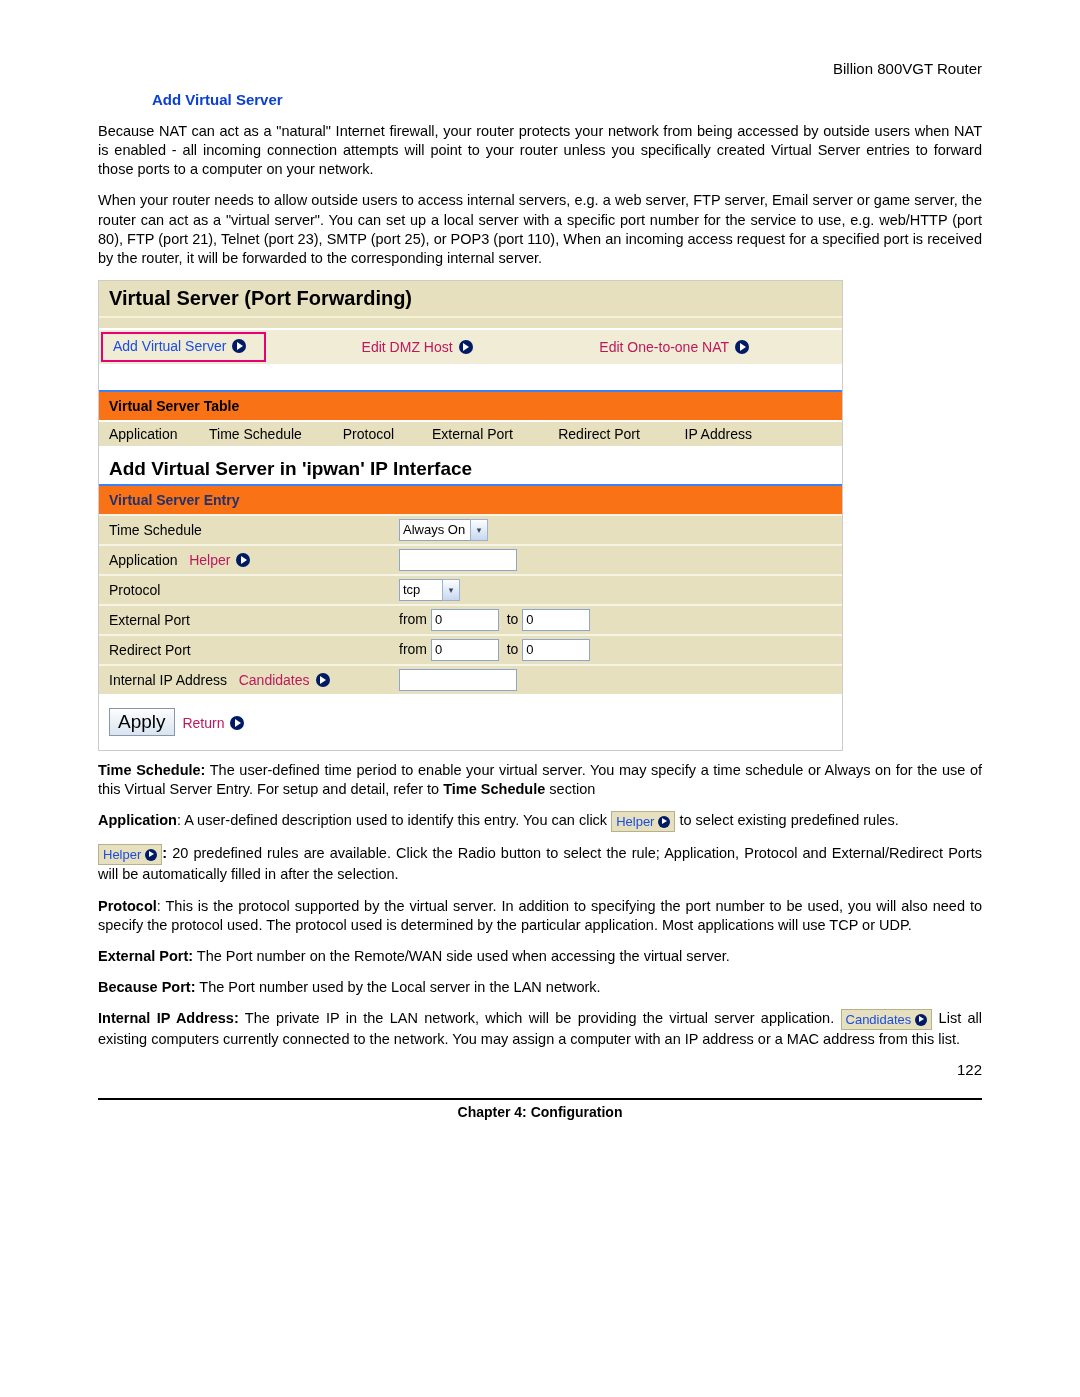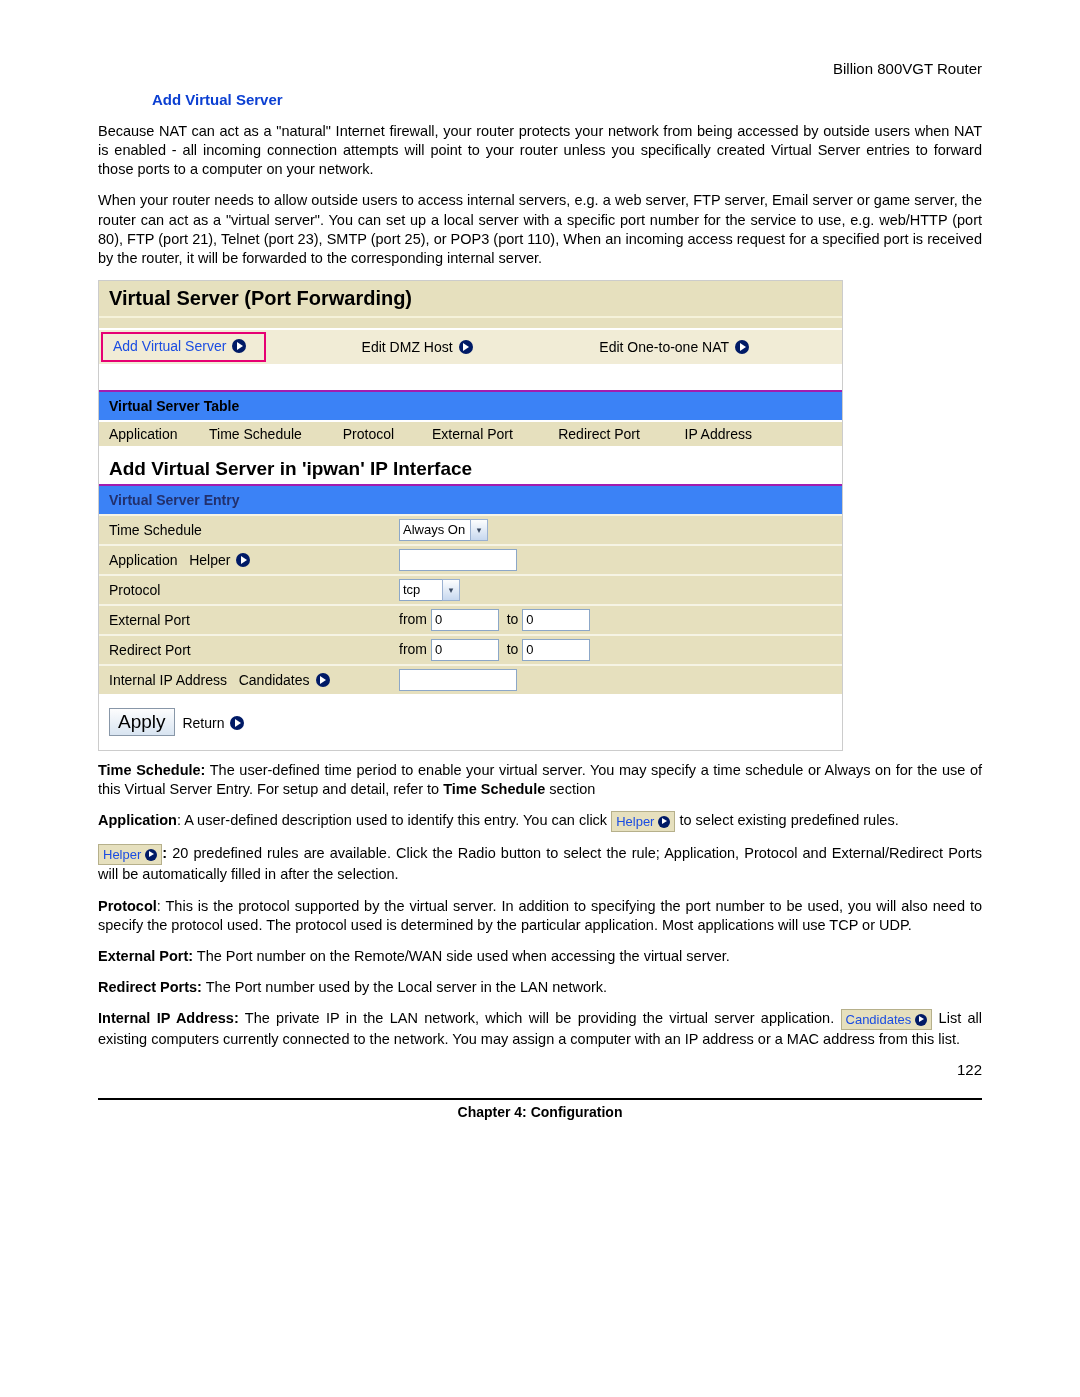--- a/index.html
+++ b/index.html
@@ -55,21 +55,21 @@
     background: #e6e0be;
     height: 10px;
   }
   .menu-row td {
     background: #f1ecd6;
     padding: 0;
     border-top: 2px solid #fff;
     border-bottom: 2px solid #fff;
   }
   .menu-link {
-    color: #000000;
+    color: #be185d;
     display: inline-flex;
     align-items: center;
     gap: 6px;
     cursor: pointer;
   }
   .menu-selected {
     display: inline-flex;
     align-items: center;
     gap: 6px;
     border: 2.5px solid #e60073;
@@ -93,24 +93,24 @@
   .play-icon::after {
     content: "";
     position: absolute;
     left: 4.5px; top: 3px;
     width: 0; height: 0;
     border-left: 6px solid #fff;
     border-top: 4px solid transparent;
     border-bottom: 4px solid transparent;
   }
   .subheader {
-    background: #3b82f6;
+    background: #f97316;
     font-weight: bold;
     padding: 6px 10px;
-    border-top: 2px solid #a21caf;
+    border-top: 2px solid #3b82f6;
   }
   .col-head-row td {
     background: #e6e0be;
     padding: 4px 6px;
     border-top: 2px solid #fff;
   }
   .section-big {
     font-size: 19px;
     font-weight: bold;
     background: #fff;
@@ -332,21 +332,21 @@
         <span class="play-icon"></span>
       </span><span class="bold">:</span><span> 20 predefined rules are available.  Click the Radio button to select the rule; Application, Protocol and External/Redirect Ports will be automatically filled in after the selection.</span>
   </p>
   <p class="para">
     <span class="bold">Protocol</span><span>: This is the protocol supported by the virtual server. In addition to specifying the port number to be used, you will also need to specify the protocol used. The protocol used is determined by the particular application. Most applications will use TCP or UDP.</span>
   </p>
   <p class="para">
     <span class="bold">External Port:</span><span> The Port number on the Remote/WAN side used when accessing the virtual server.</span>
   </p>
   <p class="para">
-    <span class="bold">Redirect Ports:</span><span> The Port number used by the Local server in the LAN network.</span>
+    <span class="bold">Because Port:</span><span> The Port number used by the Local server in the LAN network.</span>
   </p>
   <p class="para">
     <span class="bold">Internal IP Address:</span><span> The private IP in the LAN network, which will be providing the virtual server application.  </span>
     <span class="chip">
         <span>Candidates</span>
         <span class="play-icon"></span>
       </span><span> List all existing computers currently connected to the network. You may assign a computer with an IP address or a MAC address from this list.</span>
   </p>
 
   <div class="page-num">122</div>

